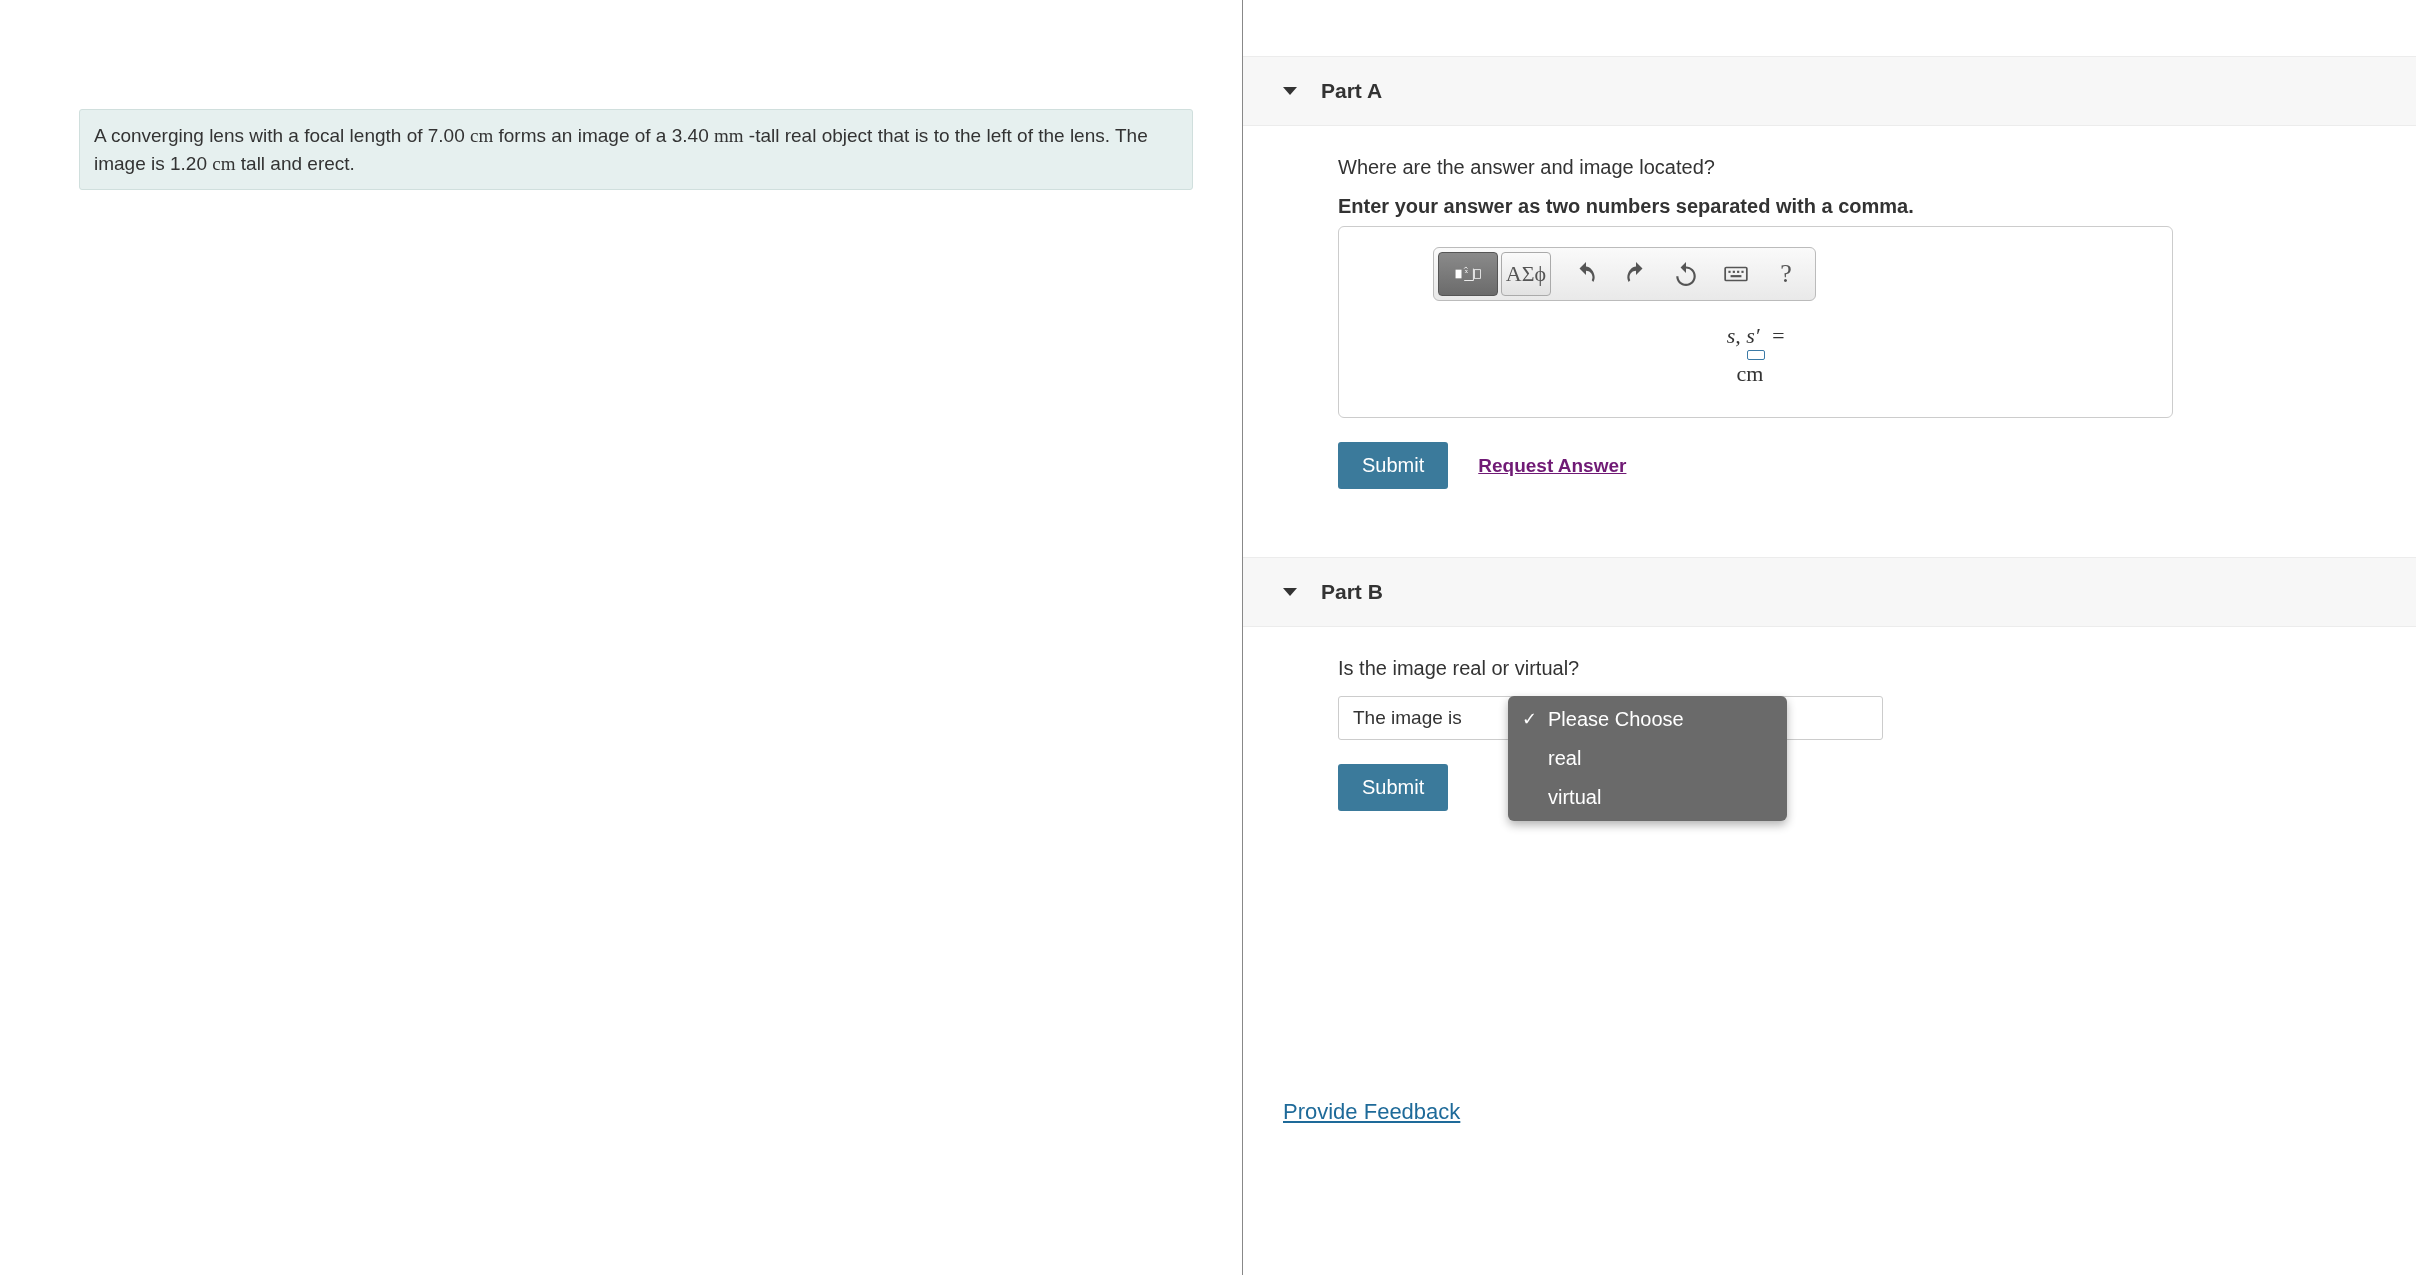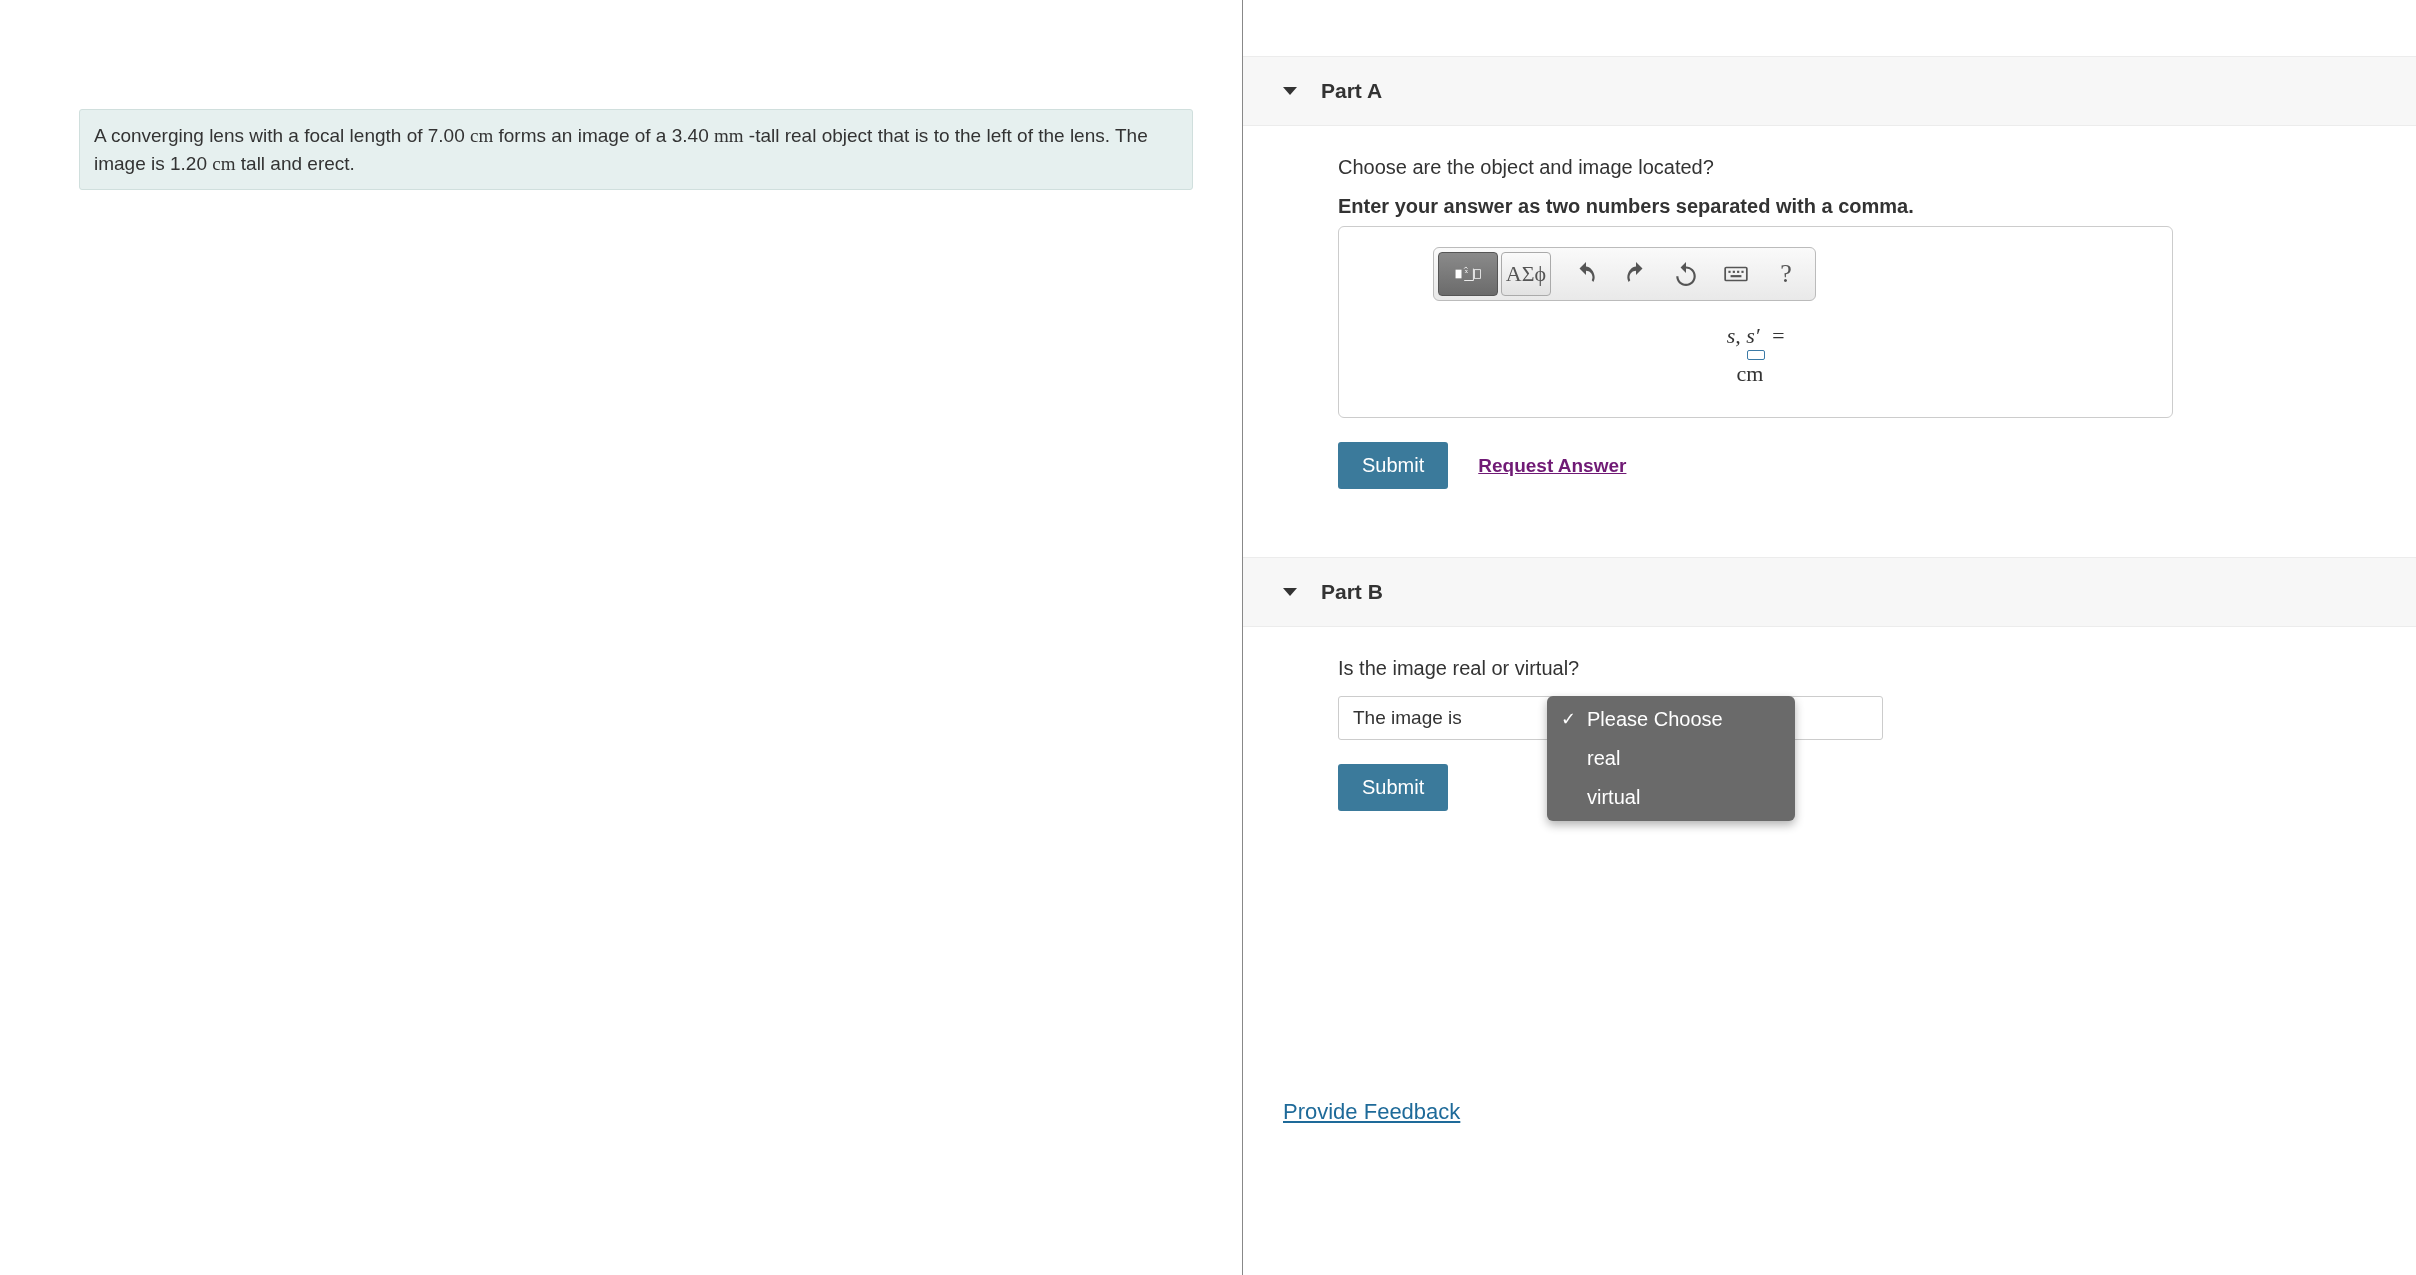--- a/index.html
+++ b/index.html
@@ -197,28 +197,27 @@
     padding-left: 14px;
     font-size: 19px;
     color: #333;
     background: #fff;
     position: relative;
   }
   .dropdown {
     position: absolute;
     left: 170px;
     top: 0;
-    width: 248px;
+    width: 279px;
     background: #6a6a6a;
     color: #fff;
     border-radius: 6px;
     padding: 4px 0;
     box-shadow: 0 4px 10px rgba(0,0,0,0.3);
     z-index: 10;
-    margin-left: 39px;
   }
   .dropdown-item {
     padding: 8px 18px 8px 40px;
     font-size: 20px;
     position: relative;
     cursor: pointer;
   }
   .dropdown-item.selected::before {
     content: "✓";
     position: absolute;
@@ -249,21 +248,21 @@
   </div>
 
   <div class="right-panel">
 
     <div class="part-section part-a-offset">
       <div class="part-header">
         <span class="chevron"></span>
         <span class="part-title">Part A</span>
       </div>
       <div class="part-body">
-        <div class="question-text">Choose are the object and image located?</div>
+        <div class="question-text">Where are the answer and image located?</div>
         <div class="instruction-text">Enter your answer as two numbers separated with a comma.</div>
 
         <div class="answer-box">
           <div class="toolbar">
             <button class="toolbar-btn special tall">
               <svg viewBox="0 0 48 32" xmlns="http://www.w3.org/2000/svg">
                 <rect x="1" y="8" width="11" height="16" fill="#fff" stroke="none"></rect>
                 <text x="18" y="15" font-size="12" font-family="serif" fill="#fff">x</text>
                 <path d="M17 6 L20 3 L23 6 M17 28 L34 28 M34 28 L34 6" stroke="#fff" stroke-width="1.6" fill="none"></path>
                 <rect x="36" y="8" width="11" height="16" fill="none" stroke="#fff" stroke-width="1.4"></rect>

